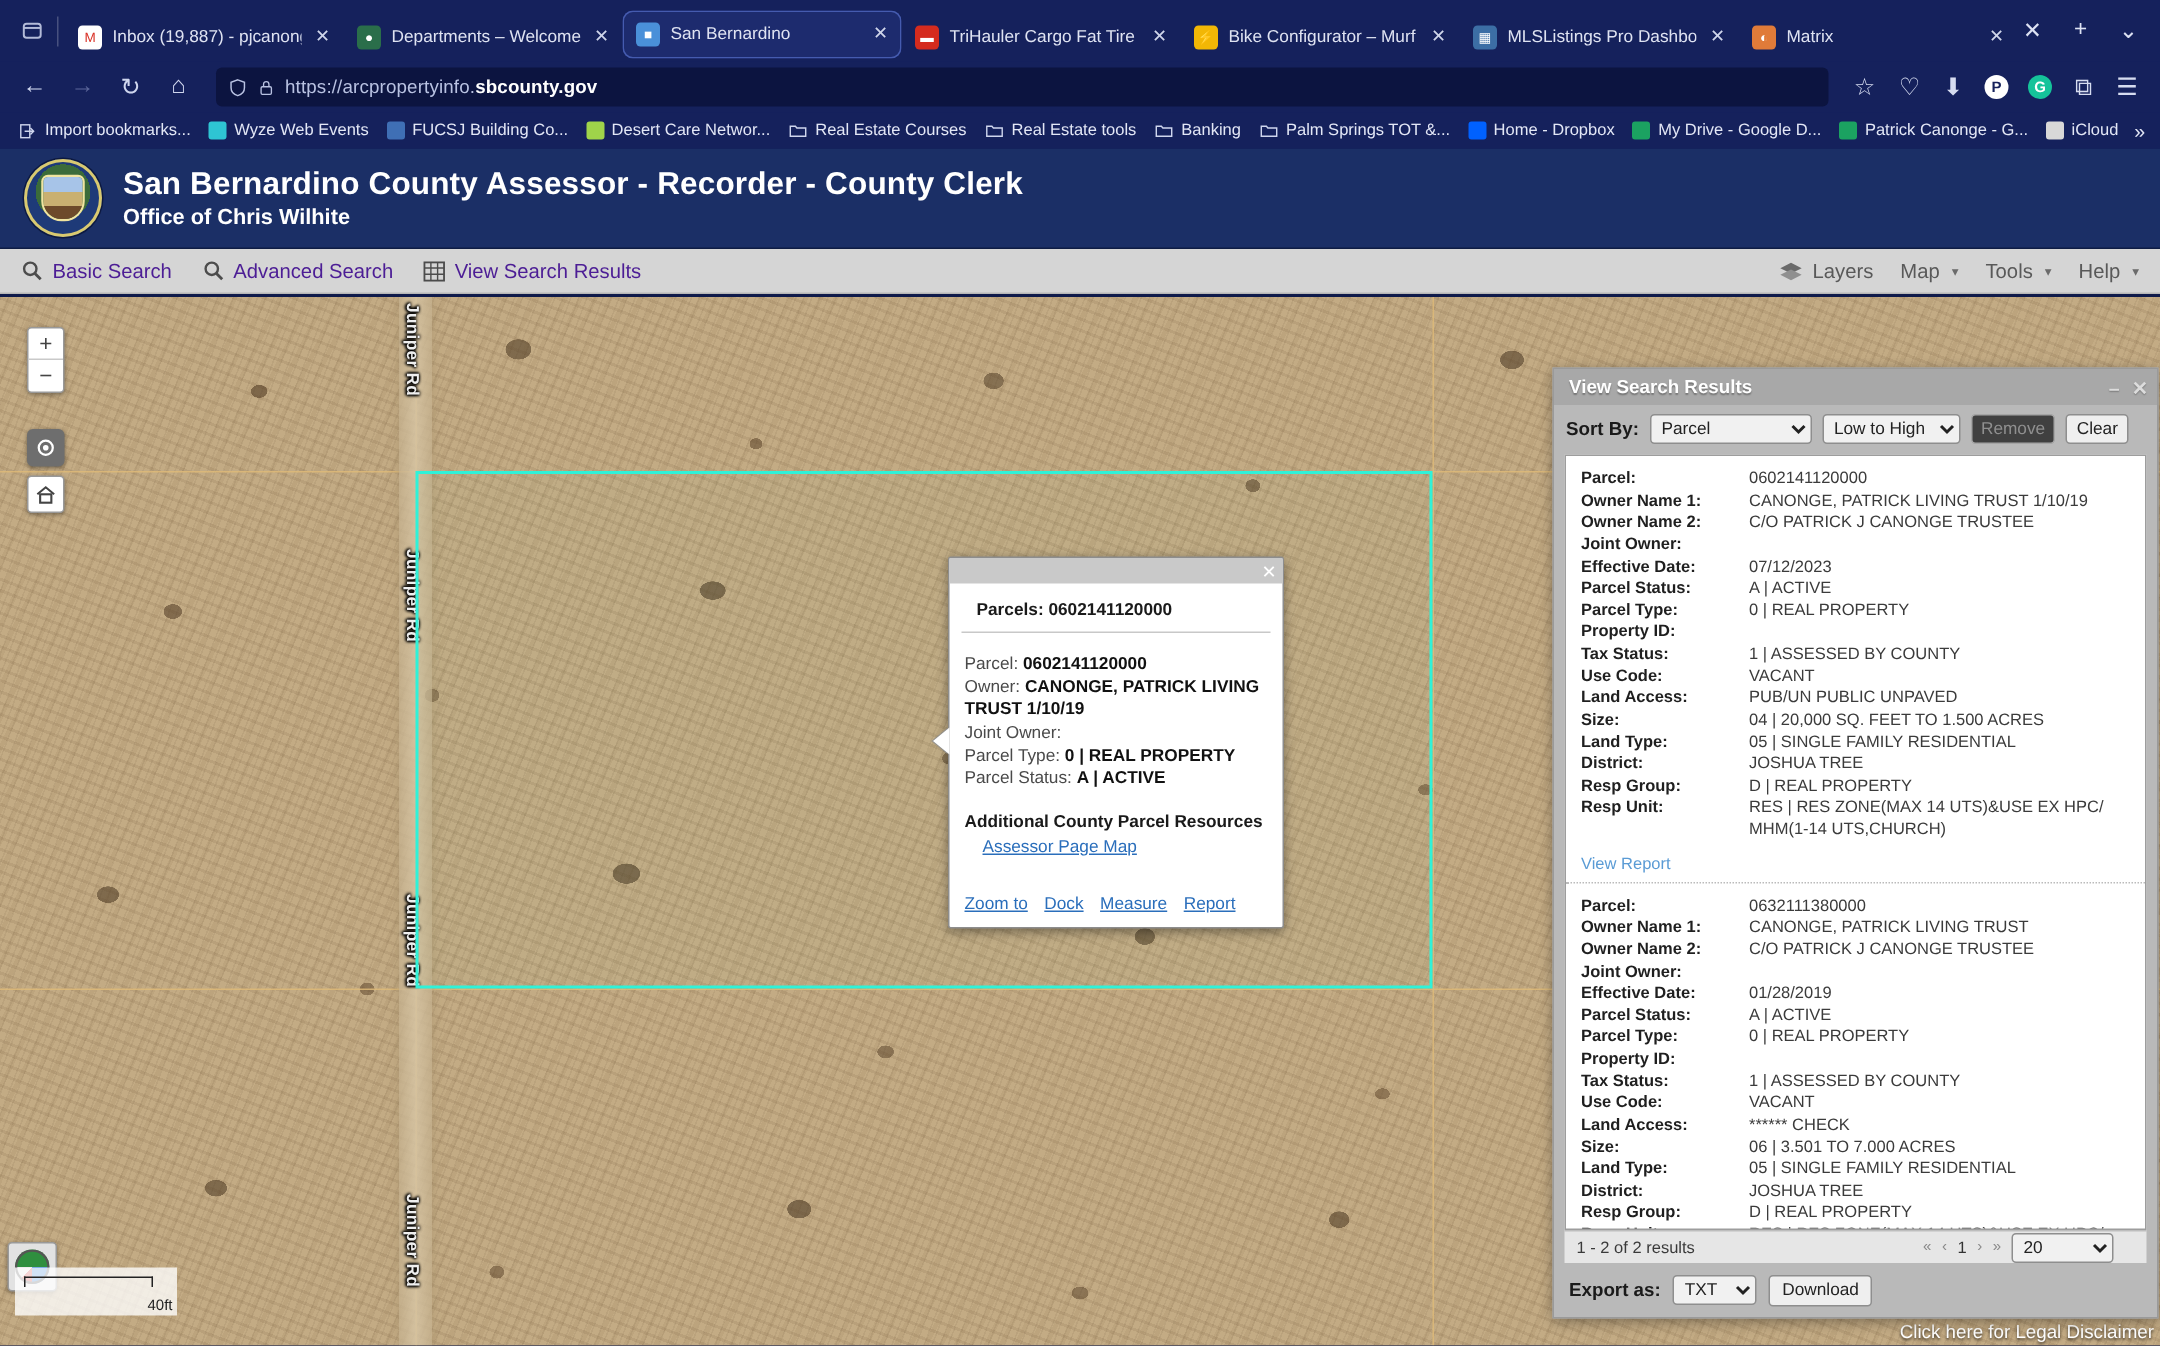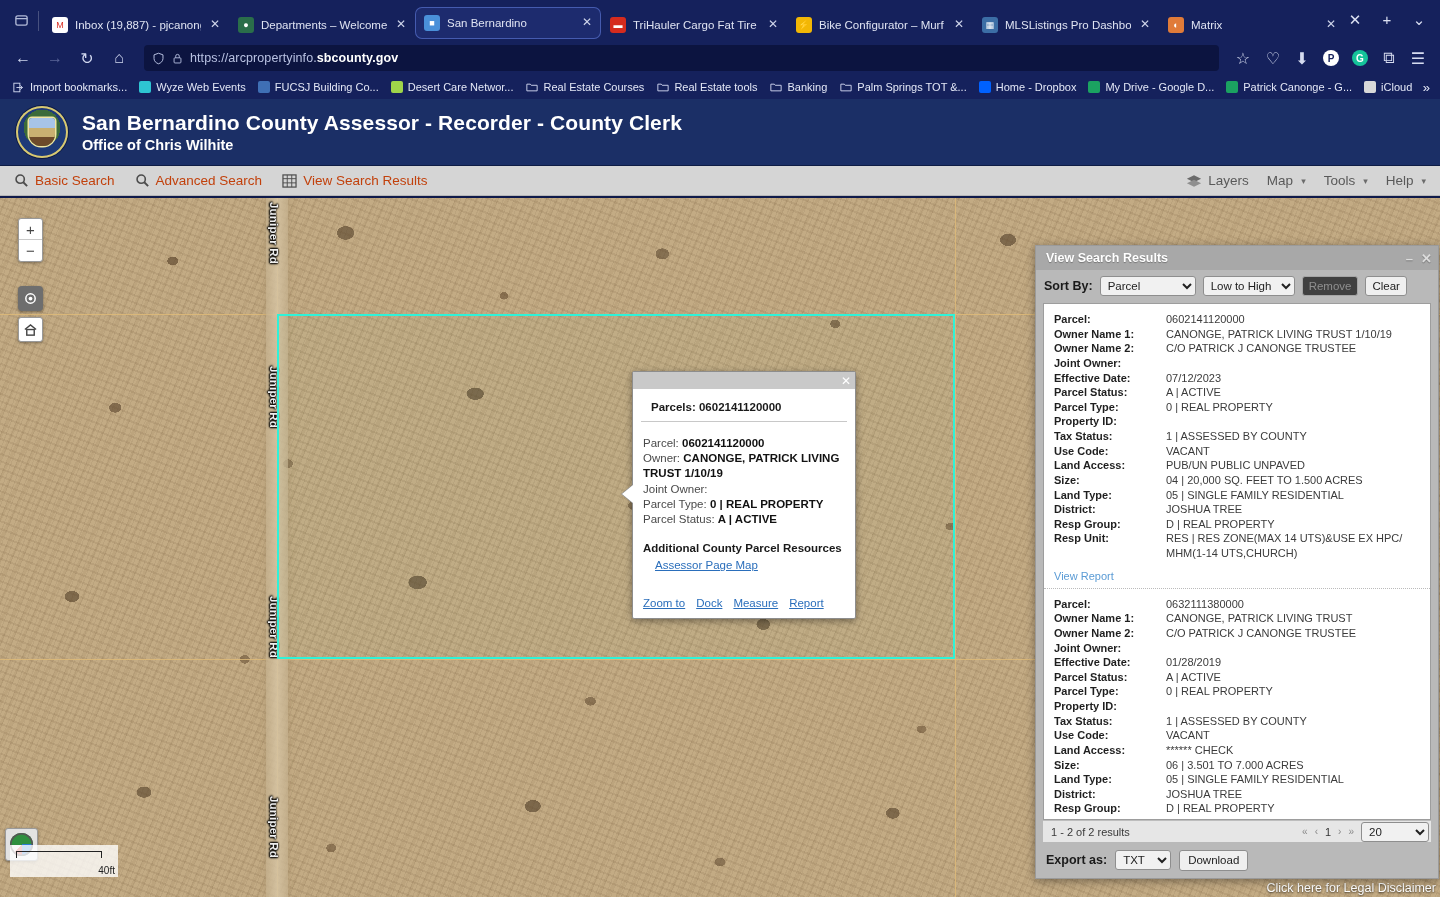--- a/index.html
+++ b/index.html
@@ -98,21 +98,21 @@
     background: linear-gradient(#a7c4e8 0 35%, #c9b071 35% 68%, #6d4a2a 68% 100%);
     border-radius: 3px 3px 12px 12px; box-shadow: 0 0 0 1.5px #f0e4a0;
   }
   .site-title { color: #fff; font-size: 21px; font-weight: 700; line-height: 1.12; letter-spacing: .1px;}
   .site-sub { color: #fff; font-size: 14.5px; font-weight: 700; margin-top: 3px; }
 
   .toolbar {
     background: #d5d5d5; height: 30px; display: flex; align-items: center;
     padding: 0 14px; gap: 20px; border-bottom: 1px solid #b7b7b7; position: relative;
   }
-  .tb-item { display: flex; align-items: center; gap: 6px; color: #c2410c; font-size: 13.5px; }
+  .tb-item { display: flex; align-items: center; gap: 6px; color: #4c1d95; font-size: 13.5px; }
   .tb-right { margin-left: auto; display: flex; align-items: center; gap: 18px; }
   .tb-right .tb-item { color: #595959; }
   .caret { font-size: 9px; color: #6b6b6b; margin-left: 2px;}
 
   
   .map {
     position: absolute; left: 0; top: 198px; width: 1440px; height: 699px;
     overflow: hidden;
     background:
       radial-gradient(ellipse 9px 7px at 12% 9%, rgba(70,48,26,.55) 0 60%, transparent 62%),
@@ -283,21 +283,21 @@
   .res-inner { padding: 0; }
   .res-card { border-bottom: 1px dotted #bbb; padding: 8px 10px 6px 10px; }
   .kv { display: flex; font-size: 11px; line-height: 1.33; }
   .kv .k { width: 112px; flex: 0 0 112px; font-weight: 700; color: #1f1f1f; }
   .kv .v { flex: 1; color: #3b3b3b; }
   .kv.blank .v { min-height: 14px; }
   .view-report { display: block; margin-top: 9px; color: #5a9bd5; font-size: 11px; text-decoration: none; }
 
   .res-pager {
     height: 22px; background: #e6e6e6; border-top: 1px solid #bdbdbd;
-    display: flex; align-items: center; padding: 0 2px 0 8px;
+    display: flex; align-items: center; padding: 0 22px 0 8px;
     font-size: 11px; color: #3a3a3a; margin: 0 7px;
   }
   .pager-right { margin-left: auto; display: flex; align-items: center; gap: 7px; }
   .pager-right .pg { color: #8a8a8a; font-size: 10px; }
   .pager-right .pg.cur { color: #333; font-size: 11px; }
   .res-export {
     height: 36px; display: flex; align-items: center; gap: 8px; padding: 0 10px;
     font-size: 12.5px; color: #1a1a1a; font-weight: 700;
   }
   .legal {
@@ -598,21 +598,21 @@
     <div class="res-head">
       <span>View Search Results</span>
       <span class="res-head-btns">
         <span>–</span>
         <span>✕</span>
       </span>
     </div>
 
     <div class="res-toolbar">
       <span class="lbl">Sort By:</span>
-      <select class="mini" style="width:96px;" id="sort-field-select"><option>Parcel</option></select>
+      <select class="mini" style="width:108px;" id="sort-field-select"><option>Parcel</option></select>
       <select class="mini" style="width:92px;" id="sort-dir-select"><option>Low to High</option></select>
       <div class="btn-sm disabled">Remove</div>
       <div class="btn-sm">Clear</div>
     </div>
 
     <div class="res-scroll">
       <div class="res-inner" id="records-container">
           <div class="res-card">
             <div class="kv">
               <div class="k">Parcel:</div>

